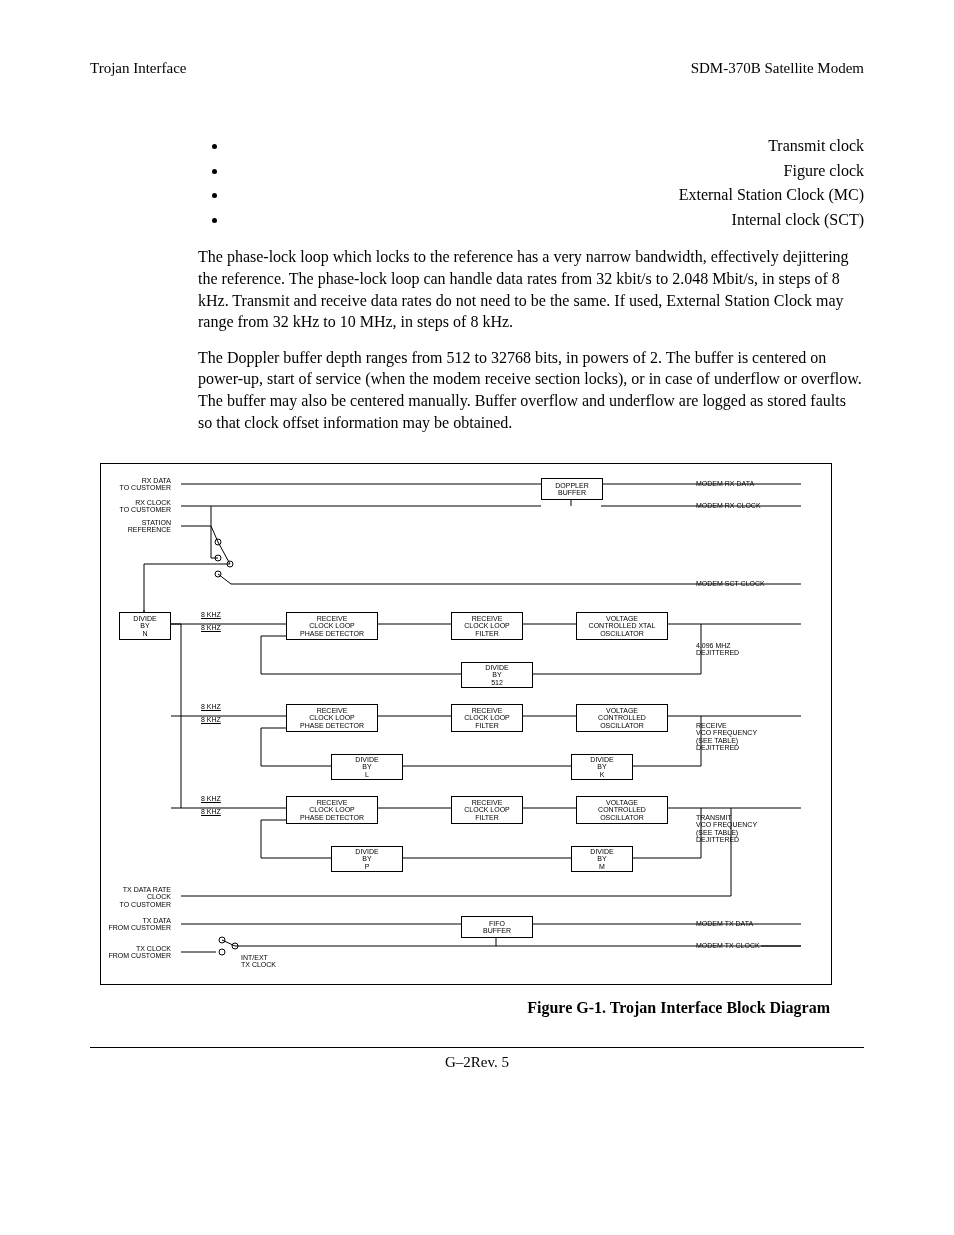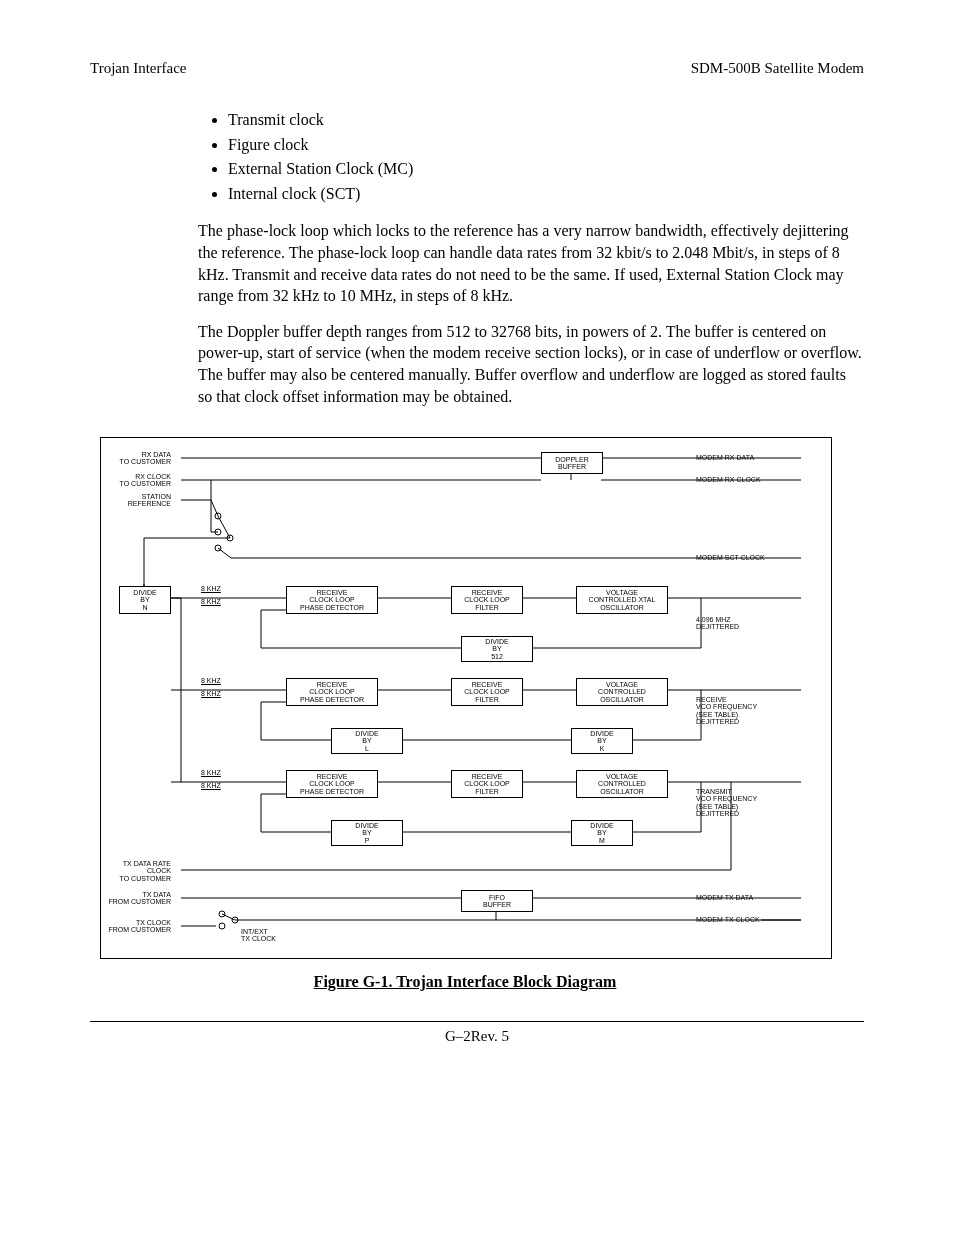--- a/index.html
+++ b/index.html
@@ -12,54 +12,54 @@
   }
   .page {
     padding: 60px 90px 40px 90px;
     box-sizing: border-box;
     width: 954px;
   }
   .header-row {
     display: flex;
     justify-content: space-between;
     font-size: 15px;
-    margin-bottom: 32px;
+    margin-bottom: 58px;
     text-align: right;
   }
   .body-content {
     margin-left: 108px;
     font-size: 16px;
     line-height: 1.35;
   }
   .body-content p { margin: 0 0 14px 0; }
   .body-content ul {
     margin: 19px 0 16px 30px;
     padding: 0;
+    text-align: right;
   }
   .body-content li {
     list-style: disc;
     margin-bottom: 3px;
   }
   .figure-area {
     border: 1px solid #000;
     margin-top: 30px;
     width: 730px;
     height: 520px;
     margin-left: 10px;
     position: relative;
     font-family: Arial, Helvetica, sans-serif;
   }
   .figure-caption {
-    text-align: center;
+    text-align: right;
     font-weight: bold;
     font-size: 16px;
     margin-top: 14px;
     margin-left: 10px;
     width: 730px;
-    text-decoration: underline;
   }
   .footer {
     border-top: 1px solid #000;
     margin-top: 30px;
     padding-top: 6px;
     display: flex;
     justify-content: center;
     font-size: 15px;
   }
   
@@ -91,21 +91,21 @@
     height: 520px;
   }
 </style>
 </head>
 <body>
 
 <div class="page">
 
   <div class="header-row">
     <div>Trojan Interface</div>
-    <div>SDM-500B Satellite Modem</div>
+    <div>SDM-370B Satellite Modem</div>
   </div>
 
   <div class="body-content">
     <ul>
       <li>Transmit clock</li>
       <li>Figure clock</li>
       <li>External Station Clock (MC)</li>
       <li>Internal clock (SCT)</li>
     </ul>
     <p>The phase-lock loop which locks to the reference has a very narrow bandwidth, effectively dejittering the reference. The phase-lock loop can handle data rates from 32 kbit/s to 2.048 Mbit/s, in steps of 8 kHz. Transmit and receive data rates do not need to be the same. If used, External Station Clock may range from 32 kHz to 10 MHz, in steps of 8 kHz.</p>

